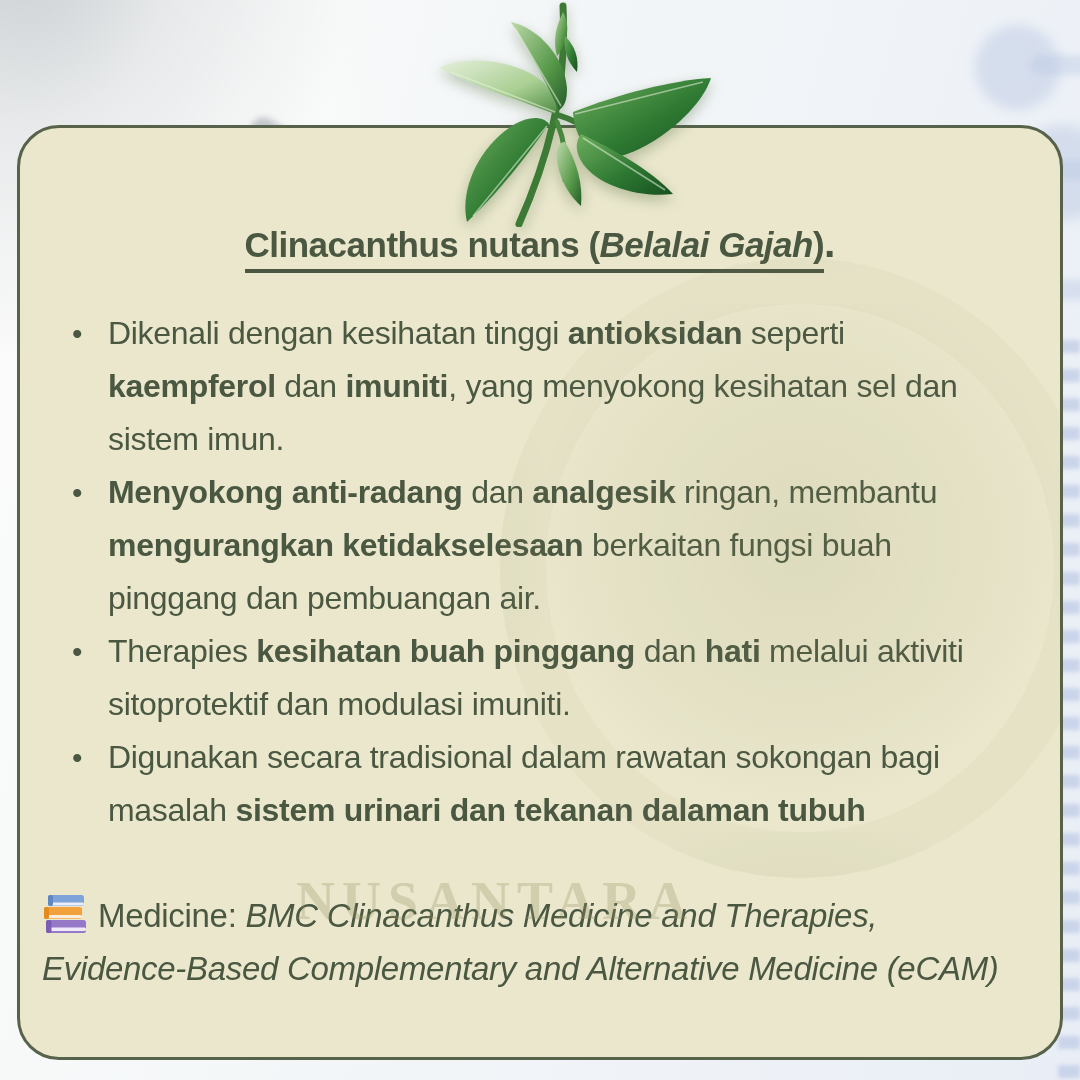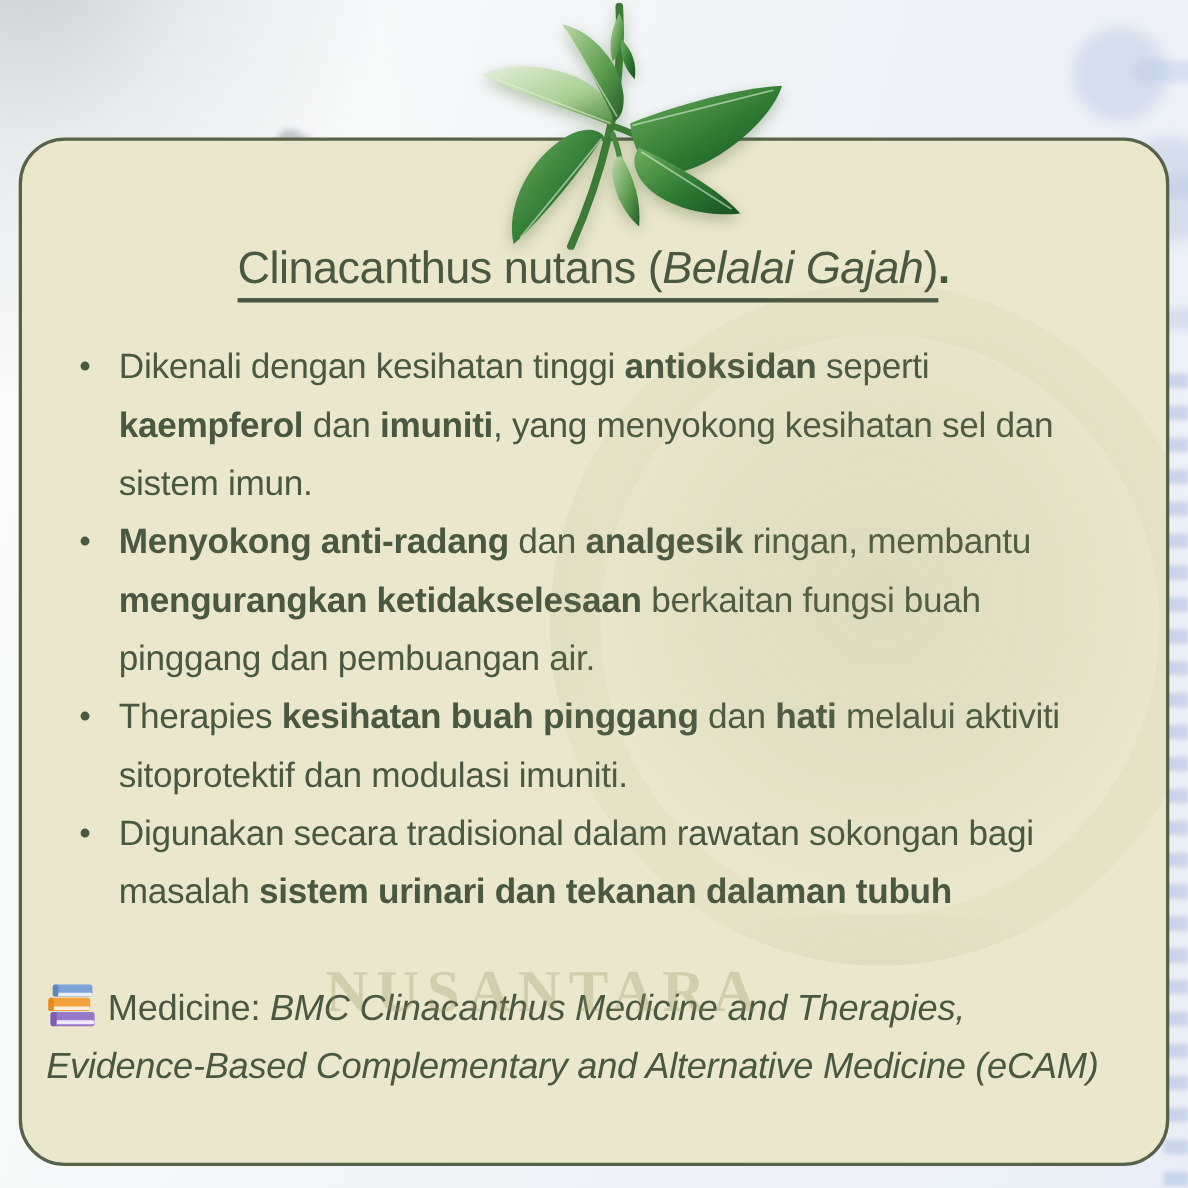--- a/index.html
+++ b/index.html
@@ -60,21 +60,21 @@
     text-align:center;
     font-family:"Liberation Serif", serif;
     font-weight:bold; font-size:54px; letter-spacing:7px;
     color:rgba(152,150,104,0.30);
     pointer-events:none;
     margin-top:24px;
   }
 
   .title-wrap { margin-top:92px; text-align:center; }
   .title {
-    display:inline; font-size:41px; font-weight:normal; letter-spacing:-0.5px;
+    display:inline; font-size:35px; font-weight:bold; letter-spacing:-0.5px;
     color:#4a5741;
     border-bottom:4px solid #4a5741; padding-bottom:5px;
   }
   .title .seg-italic { font-style:italic; }
   .title-suffix { font-size:41px; font-weight:bold; color:#4a5741; }
 
   .bullets { margin-top:40px; padding-left:52px; padding-right:60px; list-style:none; }
   .bullets li {
     display:grid; grid-template-columns:36px 1fr;
     font-size:32px; line-height:53px; color:#4a5741; letter-spacing:-0.3px;

